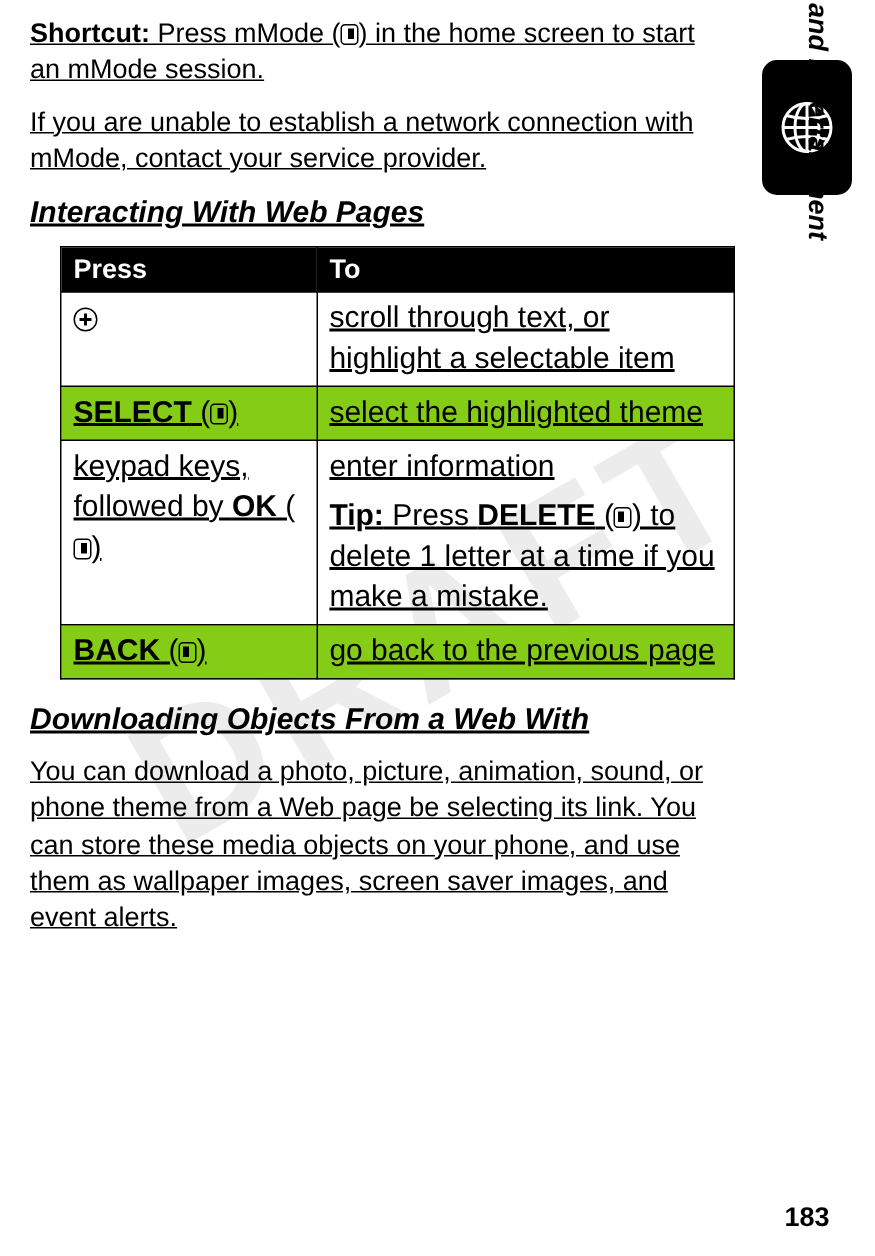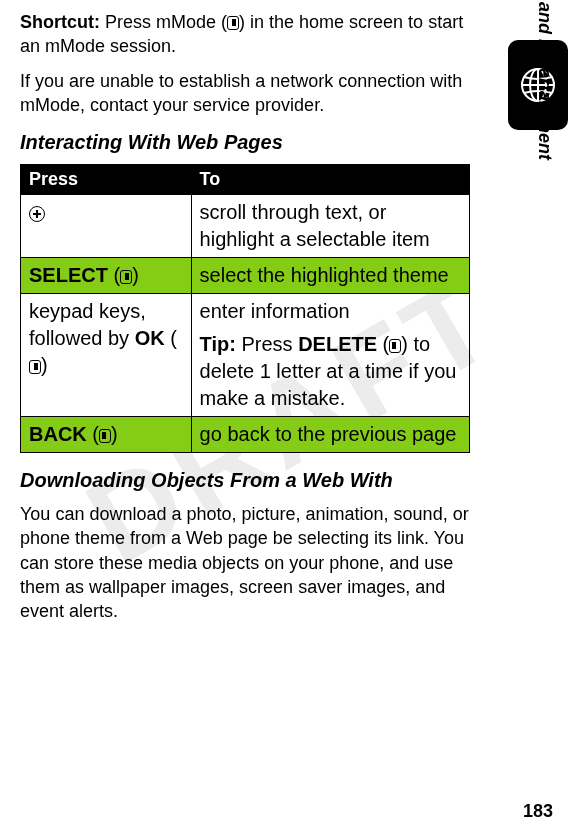--- a/index.html
+++ b/index.html
@@ -25,20 +25,21 @@
       color: rgba(128,128,128,0.15);
       letter-spacing: 8px;
       pointer-events: none;
       z-index: 0;
     }
     .content {
       position: relative;
       z-index: 1;
       padding: 10px 20px 0 20px;
       width: 490px;
+      text-decoration: underline;
     }
     .side-tab {
       position: absolute;
       right: 15px;
       top: 40px;
       width: 60px;
       height: 90px;
       background: #000;
       border-radius: 10px;
       display: flex;
@@ -71,20 +72,21 @@
     .h2 {
       font-size: 20px;
       font-weight: bold;
       font-style: italic;
       margin: 14px 0 10px 0;
     }
     table {
       border-collapse: collapse;
       width: 100%;
       margin-bottom: 16px;
+      margin-left: 20px;
     }
     th {
       background: #000;
       color: #fff;
       text-align: left;
       padding: 4px 8px;
       font-size: 18px;
       font-weight: bold;
       border: 1px solid #000;
     }

